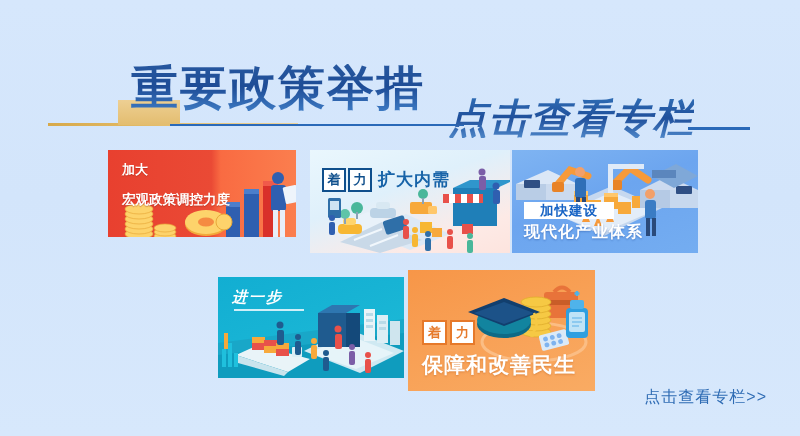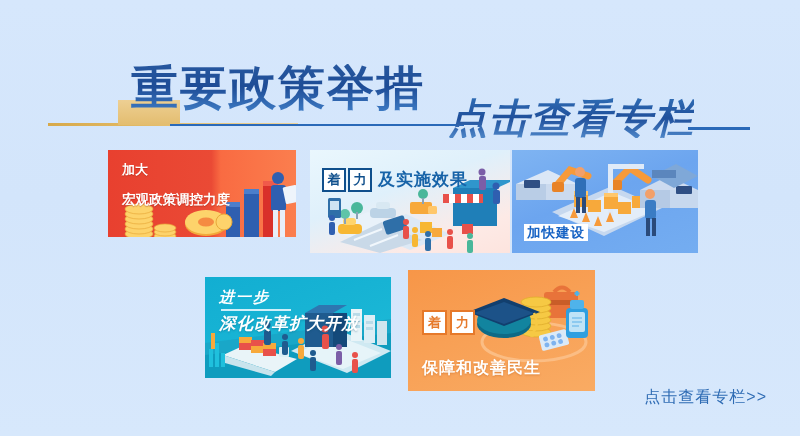--- a/index.html
+++ b/index.html
@@ -72,41 +72,41 @@
     background:#fff;border:2px solid #0f4f8c;color:#0f4f8c;font-size:13px;font-weight:700;
     margin-right:2px;}
   #card2 .rest{display:inline-block;vertical-align:middle;color:#1763a8;font-size:17px;
     font-weight:700;margin-left:4px;letter-spacing:1px;}
 
   
   #card3{left:512px;top:150px;width:186px;height:103px;
     background:linear-gradient(160deg,#7fb4f2 0%,#6ca5ef 45%,#74adf1 100%);}
   #card3 .cap{left:12px;bottom:12px;}
   #card3 .l1{display:inline-block;background:#fff;color:#1763c4;font-size:13.5px;
-    padding:1px 3px;letter-spacing:1px;}
+    padding:1px 16px;letter-spacing:1px;}
   #card3 .l2{color:#fff;font-size:16px;margin-top:4px;letter-spacing:1px;
     text-shadow:0 1px 2px rgba(20,60,140,.4);}
 
   
-  #card4{left:205px;top:277px;width:186px;height:101px;
+  #card4{left:218px;top:277px;width:186px;height:101px;
     background:linear-gradient(160deg,#12aed2 0%,#17b3d4 40%,#1fbcd8 100%);}
   #card4 .cap{left:14px;top:12px;}
   #card4 .l1{color:#fff;font-size:15px;letter-spacing:2px;font-style:italic;}
   #card4 .rule{width:70px;height:2px;background:#cfeff8;margin:3px 0 3px 2px;}
   #card4 .l2{color:#fff;font-size:16.5px;letter-spacing:1px;font-style:italic;
     text-shadow:0 1px 2px rgba(0,70,100,.35);}
 
   
   #card5{left:408px;top:270px;width:187px;height:121px;
     background:linear-gradient(160deg,#f79648 0%,#f8a055 45%,#f9ab63 100%);}
   #card5 .cap{left:14px;bottom:14px;}
   #card5 .bx{display:inline-block;width:21px;height:21px;line-height:21px;text-align:center;
     background:#fff;border:2px solid #e6792a;color:#e6792a;font-size:13px;font-weight:700;
     margin-right:3px;}
-  #card5 .l2{color:#fff;font-size:16px;letter-spacing:1px;margin-top:24px;
+  #card5 .l2{color:#fff;font-size:21px;letter-spacing:1px;margin-top:8px;
     text-shadow:0 1px 2px rgba(170,70,0,.35);}
 
   
   .more{
     position:absolute;right:33px;top:387px;
     color:#2f6cb4;font-size:16px;font-weight:400;letter-spacing:1px;cursor:pointer;
   }
 </style>
 </head>
 <body>
@@ -238,21 +238,21 @@
           <rect x="137" y="86" width="6" height="13" rx="2"></rect>
       </g>
       <g fill="#49b79a">
         <circle cx="160" cy="86" r="3"></circle>
           <rect x="157" y="90" width="6" height="13" rx="2"></rect>
       </g>
     </svg>
     <div class="cap">
       <span class="boxed">
         <span class="bx">着</span><span class="bx">力</span>
-      </span><span class="rest">及实施效果</span>
+      </span><span class="rest">扩大内需</span>
     </div>
   </div>
 
   <div class="card" id="card3">
     <svg class="art" viewBox="0 0 186 103" preserveAspectRatio="none">
 
       <polygon points="4,34 36,20 66,34 34,50" fill="#dbe7f6"></polygon>
       <rect x="4" y="34" width="30" height="16" fill="#b9cde6"></rect>
       <rect x="34" y="34" width="32" height="16" fill="#cbdaee"></rect>
       <rect x="12" y="30" width="16" height="8" rx="1" fill="#2f4f84"></rect>
@@ -300,20 +300,21 @@
       <rect x="64" y="47" width="4" height="16" fill="#2a4a7a"></rect>
       <rect x="70" y="47" width="4" height="16" fill="#2a4a7a"></rect>
 
       <circle cx="138" cy="44" r="5" fill="#f2a06a"></circle>
       <rect x="133" y="50" width="11" height="19" rx="3" fill="#3a7cc4"></rect>
       <rect x="134" y="68" width="4" height="18" fill="#2a4a7a"></rect>
       <rect x="140" y="68" width="4" height="18" fill="#2a4a7a"></rect>
     </svg>
     <div class="cap">
       <span class="l1">加快建设</span>
+      <span class="l2">现代化产业体系</span>
     </div>
   </div>
 
   <div class="card" id="card4">
     <svg class="art" viewBox="0 0 186 101" preserveAspectRatio="none">
 
       <polygon points="0,66 186,42 186,101 0,101" fill="#19a7c8"></polygon>
       <polygon points="0,78 186,56 186,101 0,101" fill="#0f9cbe"></polygon>
 
       <polygon points="18,78 40,68 92,82 70,95" fill="#e9f4f8"></polygon>
@@ -378,21 +379,20 @@
           <rect x="147" y="82" width="6" height="14" rx="2"></rect>
         </g>
       <g fill="#1f5b8f">
           <circle cx="80" cy="60" r="3"></circle>
           <rect x="77" y="64" width="6" height="14" rx="2"></rect>
         </g>
     </svg>
     <div class="cap">
       <span class="l1">进一步</span>
       <div class="rule"></div>
-      <span class="l2">深化改革扩大开放</span>
     </div>
   </div>
 
   <div class="card" id="card5">
     <svg class="art" viewBox="0 0 187 101" preserveAspectRatio="none">
 
       <ellipse cx="126" cy="72" rx="52" ry="19" fill="none" stroke="#fbbd84" stroke-width="3"></ellipse>
 
       <rect x="136" y="22" width="34" height="26" rx="3" fill="#e8733a"></rect>
       <rect x="136" y="30" width="34" height="5" fill="#c95d28"></rect>

